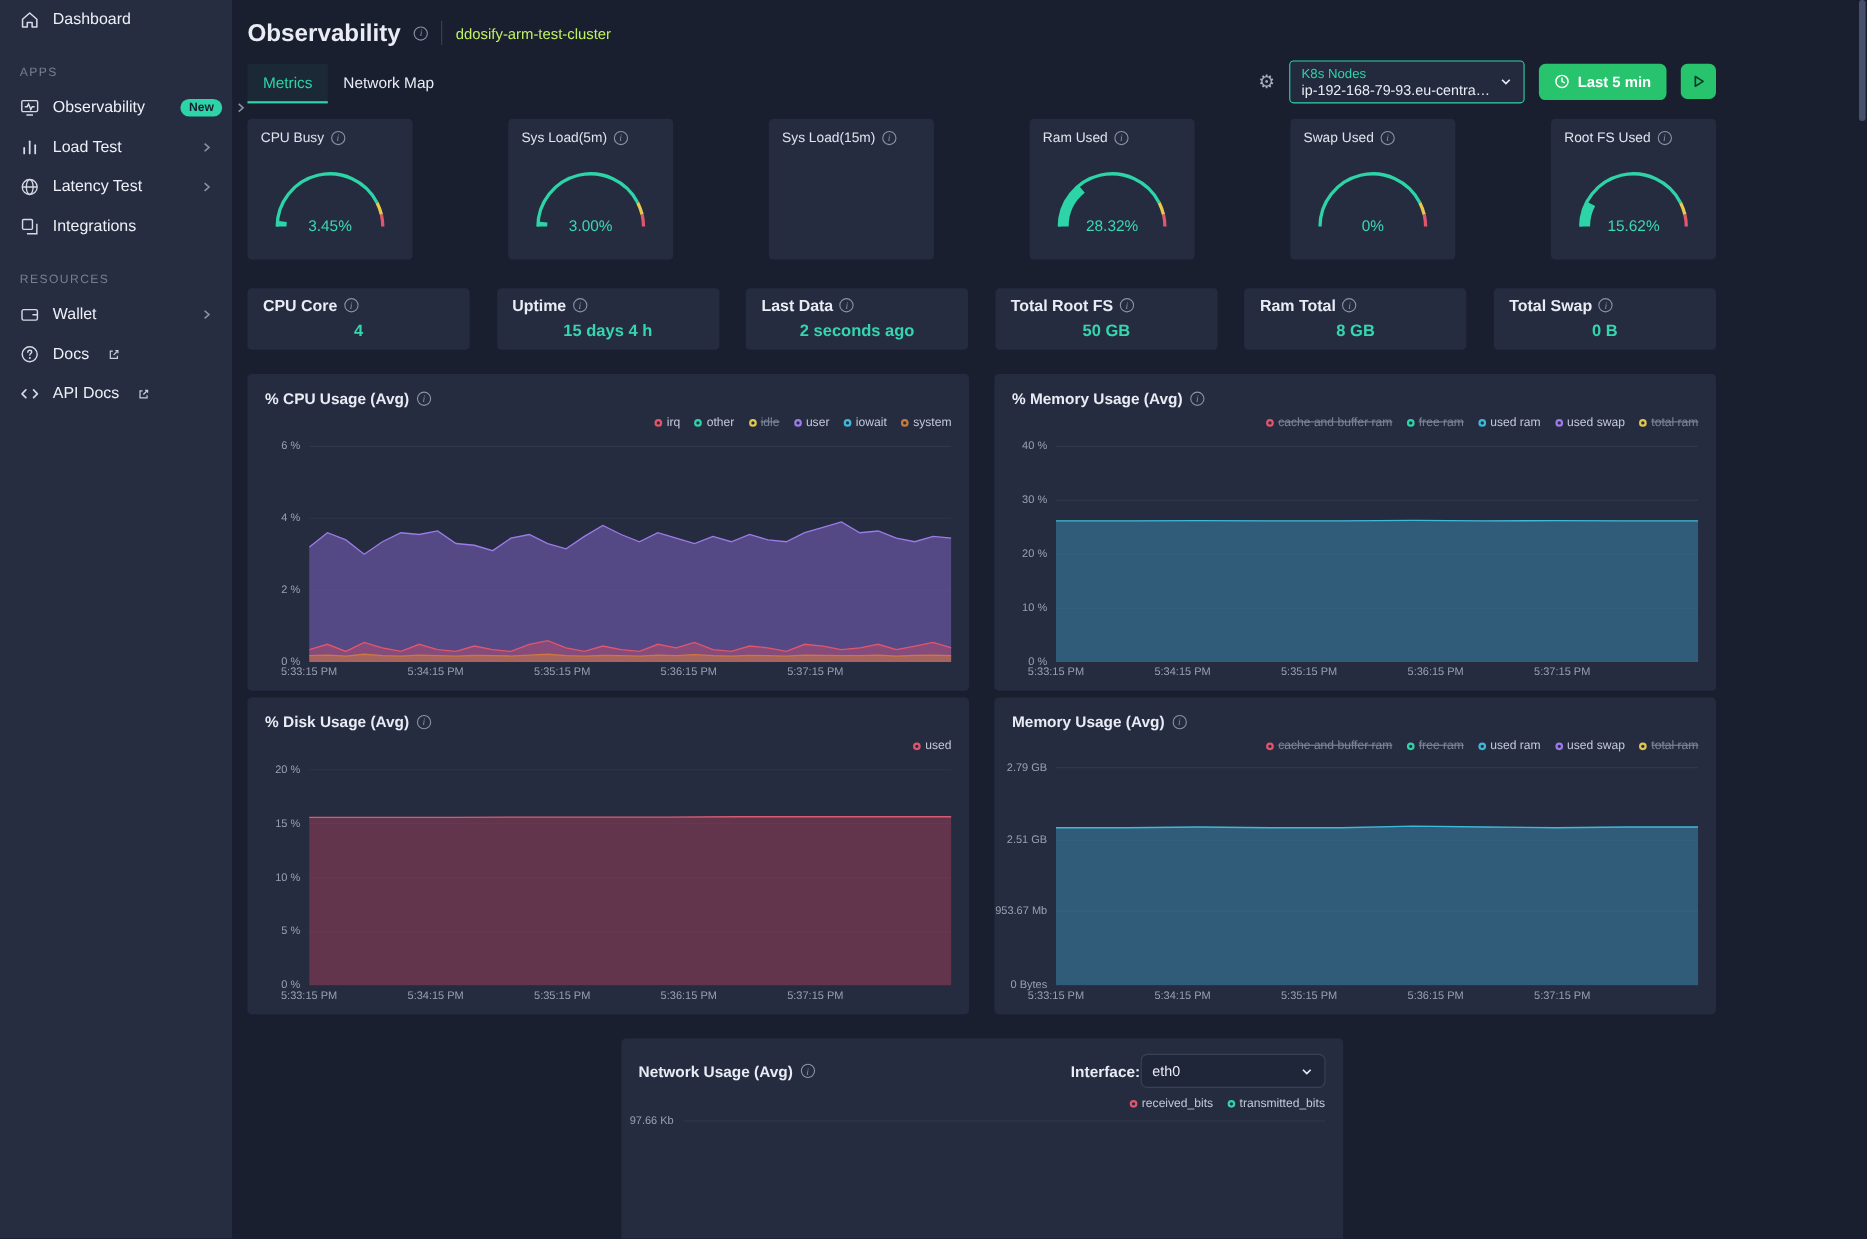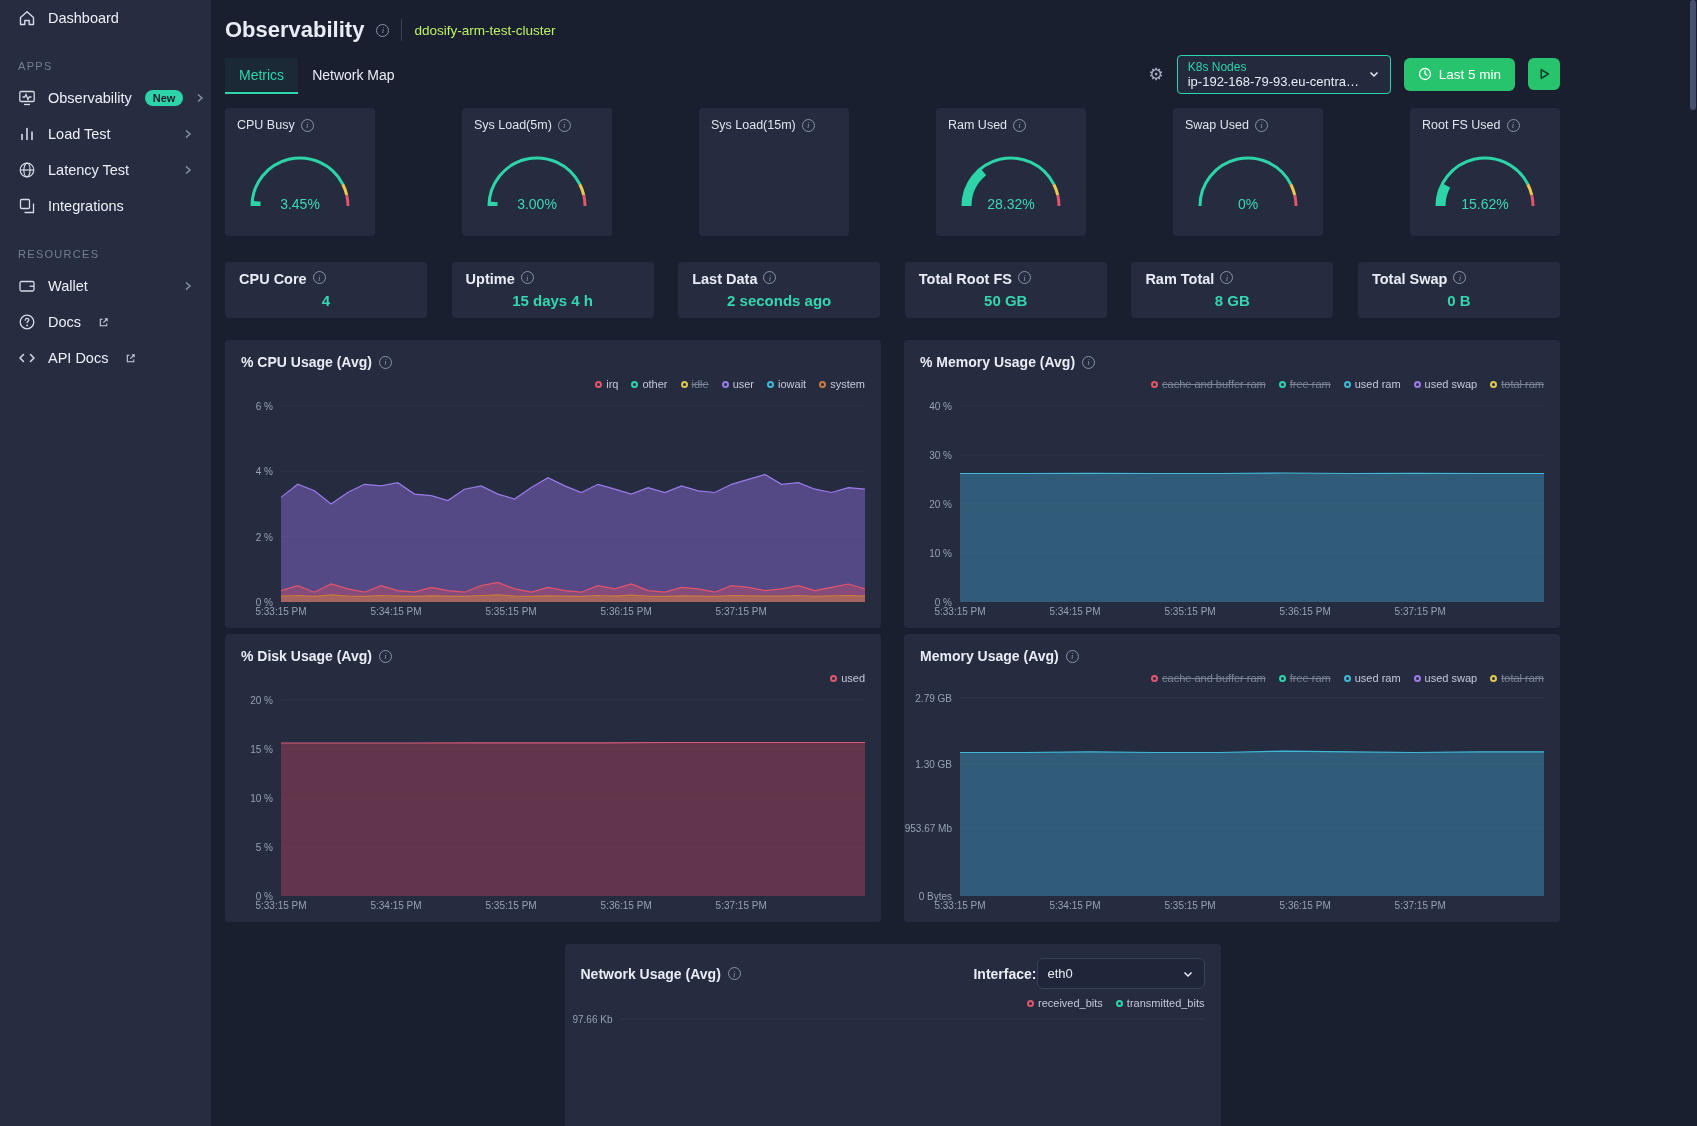--- a/index.html
+++ b/index.html
@@ -5,41 +5,41 @@
   *{margin:0;padding:0;box-sizing:border-box}
   html,body{width:1697px;height:1126px;overflow:hidden}
   body{background:#1A1F30;font-family:"Liberation Sans",sans-serif;color:#E9ECF4;position:relative}
 
   
   .sidebar{position:absolute;left:0;top:0;bottom:0;width:211px;background:#272D41;z-index:2}
   .nav-item{display:flex;align-items:center;gap:12px;height:36px;padding:0 18px;font-size:14.5px;color:#EDF0F6;cursor:pointer;white-space:nowrap}
   .nav-icon{width:18px;height:18px;color:#D6DAE5;display:flex;align-items:center;justify-content:center;flex:none}
   .nav-label{flex:none}
   .nav-section{font-size:11px;letter-spacing:1.3px;color:#767E95;margin:24px 18px 8px;font-weight:normal}
-  .badge{background:#2DD4A7;color:#1A1F30;font-size:11px;font-weight:bold;padding:2px 8px;border-radius:9px;margin-left:1px}
+  .badge{background:#2DD4A7;color:#1A1F30;font-size:11px;font-weight:bold;padding:2px 8px;border-radius:9px;margin-left:20px}
   .chev{margin-left:auto;color:#8A92A9;display:flex}
   .ext{margin-left:5px;display:flex;color:#C8CEDD}
 
   
   .main{position:absolute;left:211px;top:0;width:1486px;height:1126px;padding:14px 0 0 14px}
   .header-row{display:flex;align-items:center;gap:12px;height:32px}
   .page-title{font-size:22px;font-weight:bold}
   .divider{width:1px;height:22px;background:#3A4156}
   .cluster{color:#bef264;font-size:13.5px}
   .tabbar-row{display:flex;align-items:center;justify-content:space-between;margin-top:8px;width:1335px;height:40px}
   .tabs{display:flex;align-self:flex-end}
   .tab{padding:9px 14px;font-size:14px;color:#E9ECF4;cursor:pointer}
   .tab.active{color:#2DD4A7;border-bottom:2px solid #2DD4A7;background:rgba(45,212,167,.06)}
   .controls{display:flex;align-items:center;gap:13px}
   .gear{font-size:17px;color:#A7AEC2;cursor:pointer;line-height:1}
   .node-select{display:flex;align-items:center;border:1px solid #2DD4A7;border-radius:4px;background:#232A3E;padding:4px 10px;width:214px;cursor:pointer;gap:6px}
   .node-texts{flex:1;min-width:0}
   .node-label{color:#2DD4A7;font-size:12px}
   .node-value{color:#E9ECF4;font-size:13px;white-space:nowrap;overflow:hidden;text-overflow:ellipsis}
-  .time-btn{display:flex;align-items:center;gap:7px;background:#27C46D;color:#fff;font-weight:normal;font-size:13.5px;padding:9px 14px;border-radius:6px;cursor:pointer}
+  .time-btn{display:flex;align-items:center;gap:7px;background:#27C46D;color:#fff;font-weight:bold;font-size:13.5px;padding:9px 14px;border-radius:6px;cursor:pointer}
   .play-btn{width:32px;height:32px;border-radius:6px;background:#27C46D;display:flex;align-items:center;justify-content:center;cursor:pointer}
 
   
   .info{width:13px;height:13px;min-width:13px;border:1px solid #8A92A9;border-radius:50%;color:#8A92A9;font-size:9px;display:inline-flex;align-items:center;justify-content:center;font-weight:normal;font-style:italic;font-family:"Liberation Serif",serif;cursor:pointer}
 
   
   .gauge-row{display:flex;justify-content:space-between;margin-top:14px;width:1335px}
   .gauge-card{width:150px;height:128px;background:#262C40;border-radius:4px;padding:10px 12px}
   .gauge-title{font-size:12.5px;color:#DFE3EC;display:flex;gap:6px;align-items:center;white-space:nowrap}
   .gauge-wrap{position:relative;margin-top:8px;width:126px}
@@ -494,21 +494,21 @@
           </span>
           <span class="legend-item struck">
             <span class="legend-dot" style="border-color:#E0C84F"></span>
             <span class="legend-label">total ram</span>
           </span>
         </div>
         <div class="chart-body">
           <div class="ybar">
             <span class="ylab" style="top: 100%;">0 Bytes</span>
             <span class="ylab" style="top: 67.1138%;">953.67 Mb</span>
-            <span class="ylab" style="top: 35.8621%;">1.30 GB</span>
+            <span class="ylab" style="top: 35.8621%;">2.51 GB</span>
             <span class="ylab" style="top: 3.7931%;">2.79 GB</span>
           </div>
           <div class="plot">
             <svg width="584" height="206">
               <line x1="0" x2="584" y1="206.0" y2="206.0" stroke="rgba(255,255,255,0.05)"></line>
               <line x1="0" x2="584" y1="138.3" y2="138.3" stroke="rgba(255,255,255,0.05)"></line>
               <line x1="0" x2="584" y1="73.9" y2="73.9" stroke="rgba(255,255,255,0.05)"></line>
               <line x1="0" x2="584" y1="7.8" y2="7.8" stroke="rgba(255,255,255,0.05)"></line>
               <path d="M0,206 L0.0,62.5 L64.9,62.5 L129.8,61.8 L194.7,62.5 L259.6,62.5 L324.4,61.1 L389.3,61.8 L454.2,62.5 L519.1,61.8 L584.0,61.8 L584,206 Z" fill="rgba(63,150,190,0.45)"></path>
               <path d="M0.0,62.5 L64.9,62.5 L129.8,61.8 L194.7,62.5 L259.6,62.5 L324.4,61.1 L389.3,61.8 L454.2,62.5 L519.1,61.8 L584.0,61.8" fill="none" stroke="#3FB9D8" stroke-width="1.2"></path>

